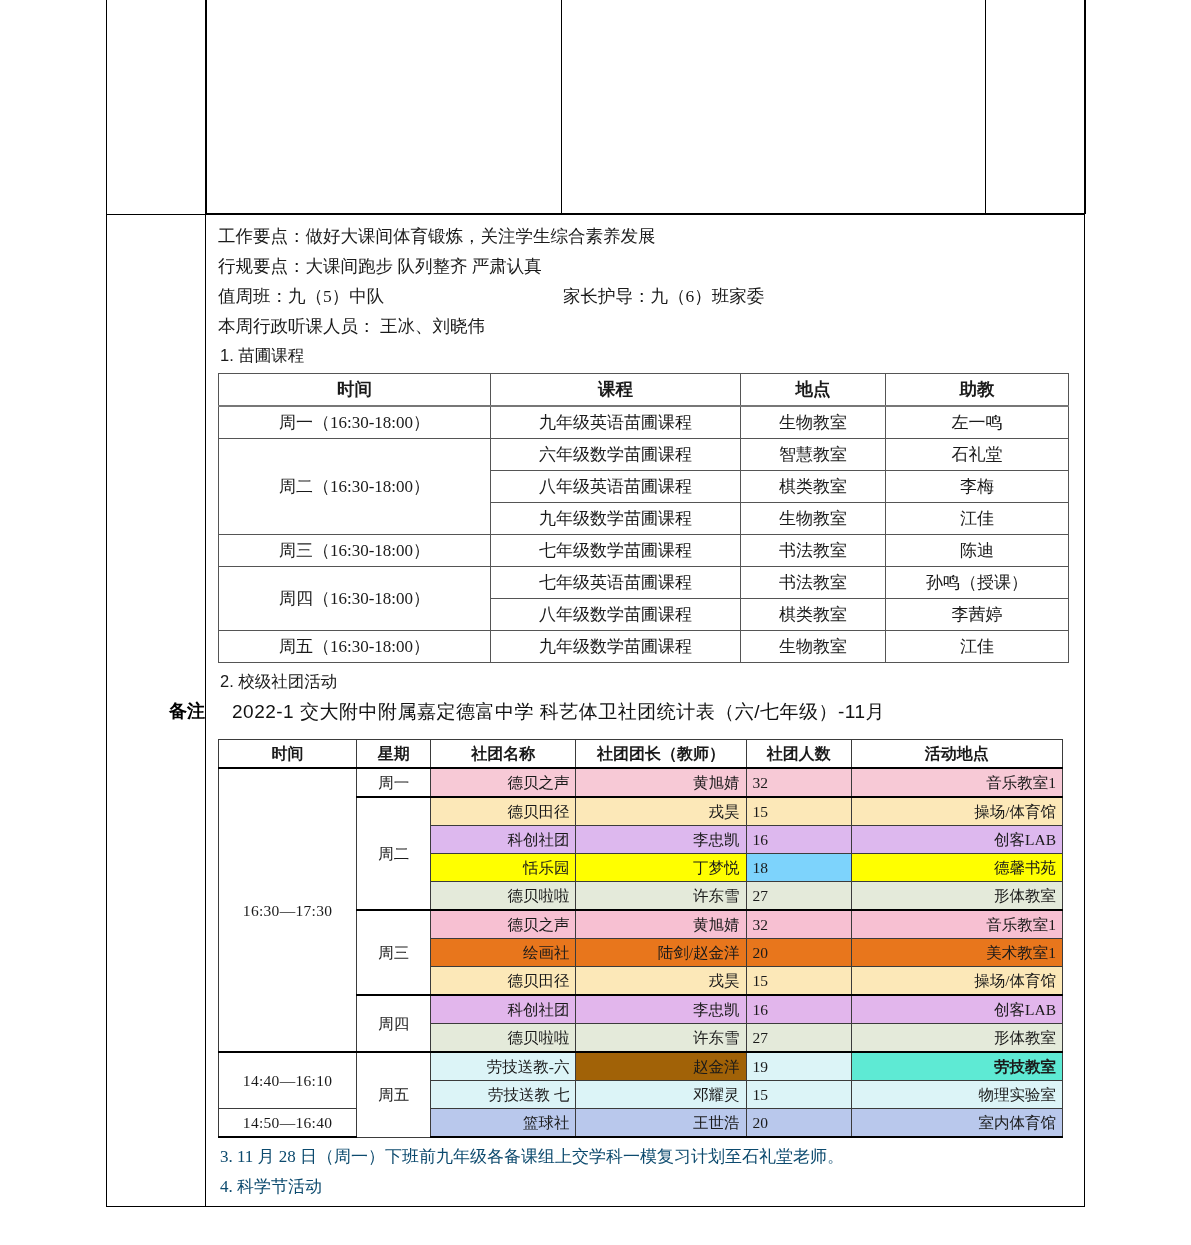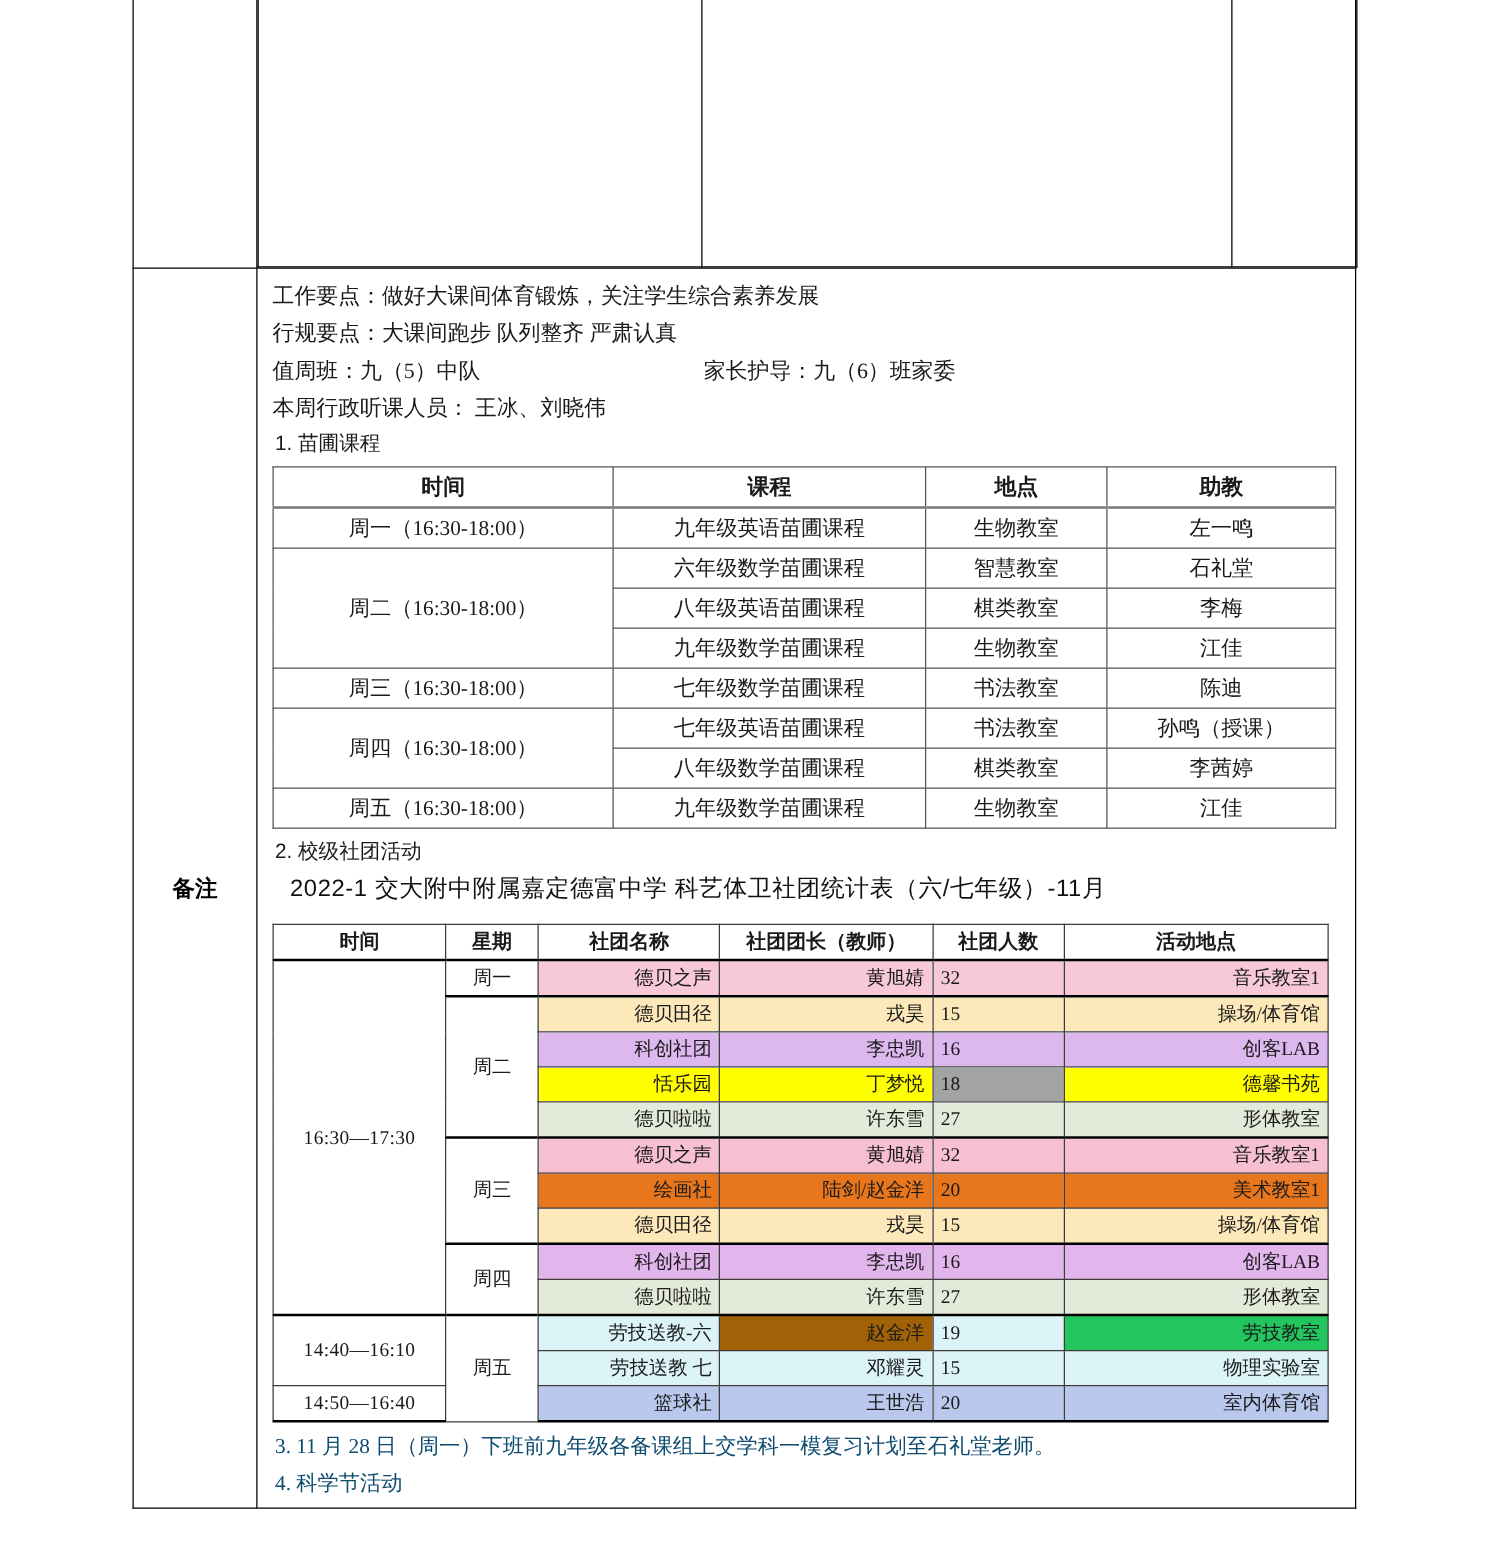--- a/index.html
+++ b/index.html
@@ -28,21 +28,21 @@
   .col-body  { width:879px; }
 
   
   .top-inner { width:100%; border-collapse:collapse; table-layout:fixed; }
   .top-inner td { border:1px solid #000; vertical-align:top; padding:0; }
   .top-left-cell { width:355px; }
   .top-mid-cell  { width:424px; }
   .top-right-cell{ width:100px; }
 
   .label-cell {
-    text-align:center;
+    text-align:right;
     font-weight:bold;
     font-size:18px;
     font-family:"Liberation Sans","DejaVu Sans",sans-serif;
     color:#000;
     vertical-align:middle !important;
   }
 
   .body-cell { padding:6px 10px 4px 12px; }
 
   .para {
@@ -277,21 +277,21 @@
                   </tr>
                   <tr>
                     <td class="cname" style="background: rgb(221, 184, 238);">科创社团</td>
                     <td class="leader" style="background: rgb(221, 184, 238);">李忠凯</td>
                     <td class="count" style="background: rgb(221, 184, 238);">16</td>
                     <td class="place" style="background: rgb(221, 184, 238);">创客LAB</td>
                   </tr>
                   <tr>
                     <td class="cname" style="background: rgb(255, 255, 0);">恬乐园</td>
                     <td class="leader" style="background: rgb(255, 255, 0);">丁梦悦</td>
-                    <td class="count" style="background: #a3a3a3;">18</td>
+                    <td class="count" style="background: #7dd3fc;">18</td>
                     <td class="place" style="background: rgb(255, 255, 0);">德馨书苑</td>
                   </tr>
                   <tr class="daygroup-end">
                     <td class="cname" style="background: rgb(228, 234, 218);">德贝啦啦</td>
                     <td class="leader" style="background: rgb(228, 234, 218);">许东雪</td>
                     <td class="count" style="background: rgb(228, 234, 218);">27</td>
                     <td class="place" style="background: rgb(228, 234, 218);">形体教室</td>
                   </tr>
                   <tr class=" grp-top">
                     <td class="day-cell" rowspan="3">周三</td>
@@ -324,21 +324,21 @@
                     <td class="leader" style="background: rgb(228, 234, 218);">许东雪</td>
                     <td class="count" style="background: rgb(228, 234, 218);">27</td>
                     <td class="place" style="background: rgb(228, 234, 218);">形体教室</td>
                   </tr>
                   <tr class=" grp-top">
                     <td class="time-cell" rowspan="2">14:40—16:10</td>
                     <td class="day-cell" rowspan="3">周五</td>
                     <td class="cname" style="background: rgb(220, 244, 247);">劳技送教-六</td>
                     <td class="leader" style="background: #a16207;">赵金洋</td>
                     <td class="count" style="background: rgb(220, 244, 247);">19</td>
-                    <td class="place" style="background: #22c55e;">劳技教室</td>
+                    <td class="place" style="background: #5eead4; font-weight: bold;">劳技教室</td>
                   </tr>
                   <tr>
                     <td class="cname" style="background: rgb(220, 244, 247);">劳技送教 七</td>
                     <td class="leader" style="background: rgb(220, 244, 247);">邓耀灵</td>
                     <td class="count" style="background: rgb(220, 244, 247);">15</td>
                     <td class="place" style="background: rgb(220, 244, 247);">物理实验室</td>
                   </tr>
                   <tr class="daygroup-end">
                     <td class="time-cell" rowspan="1">14:50—16:40</td>
                     <td class="cname" style="background: rgb(185, 200, 236);">篮球社</td>

